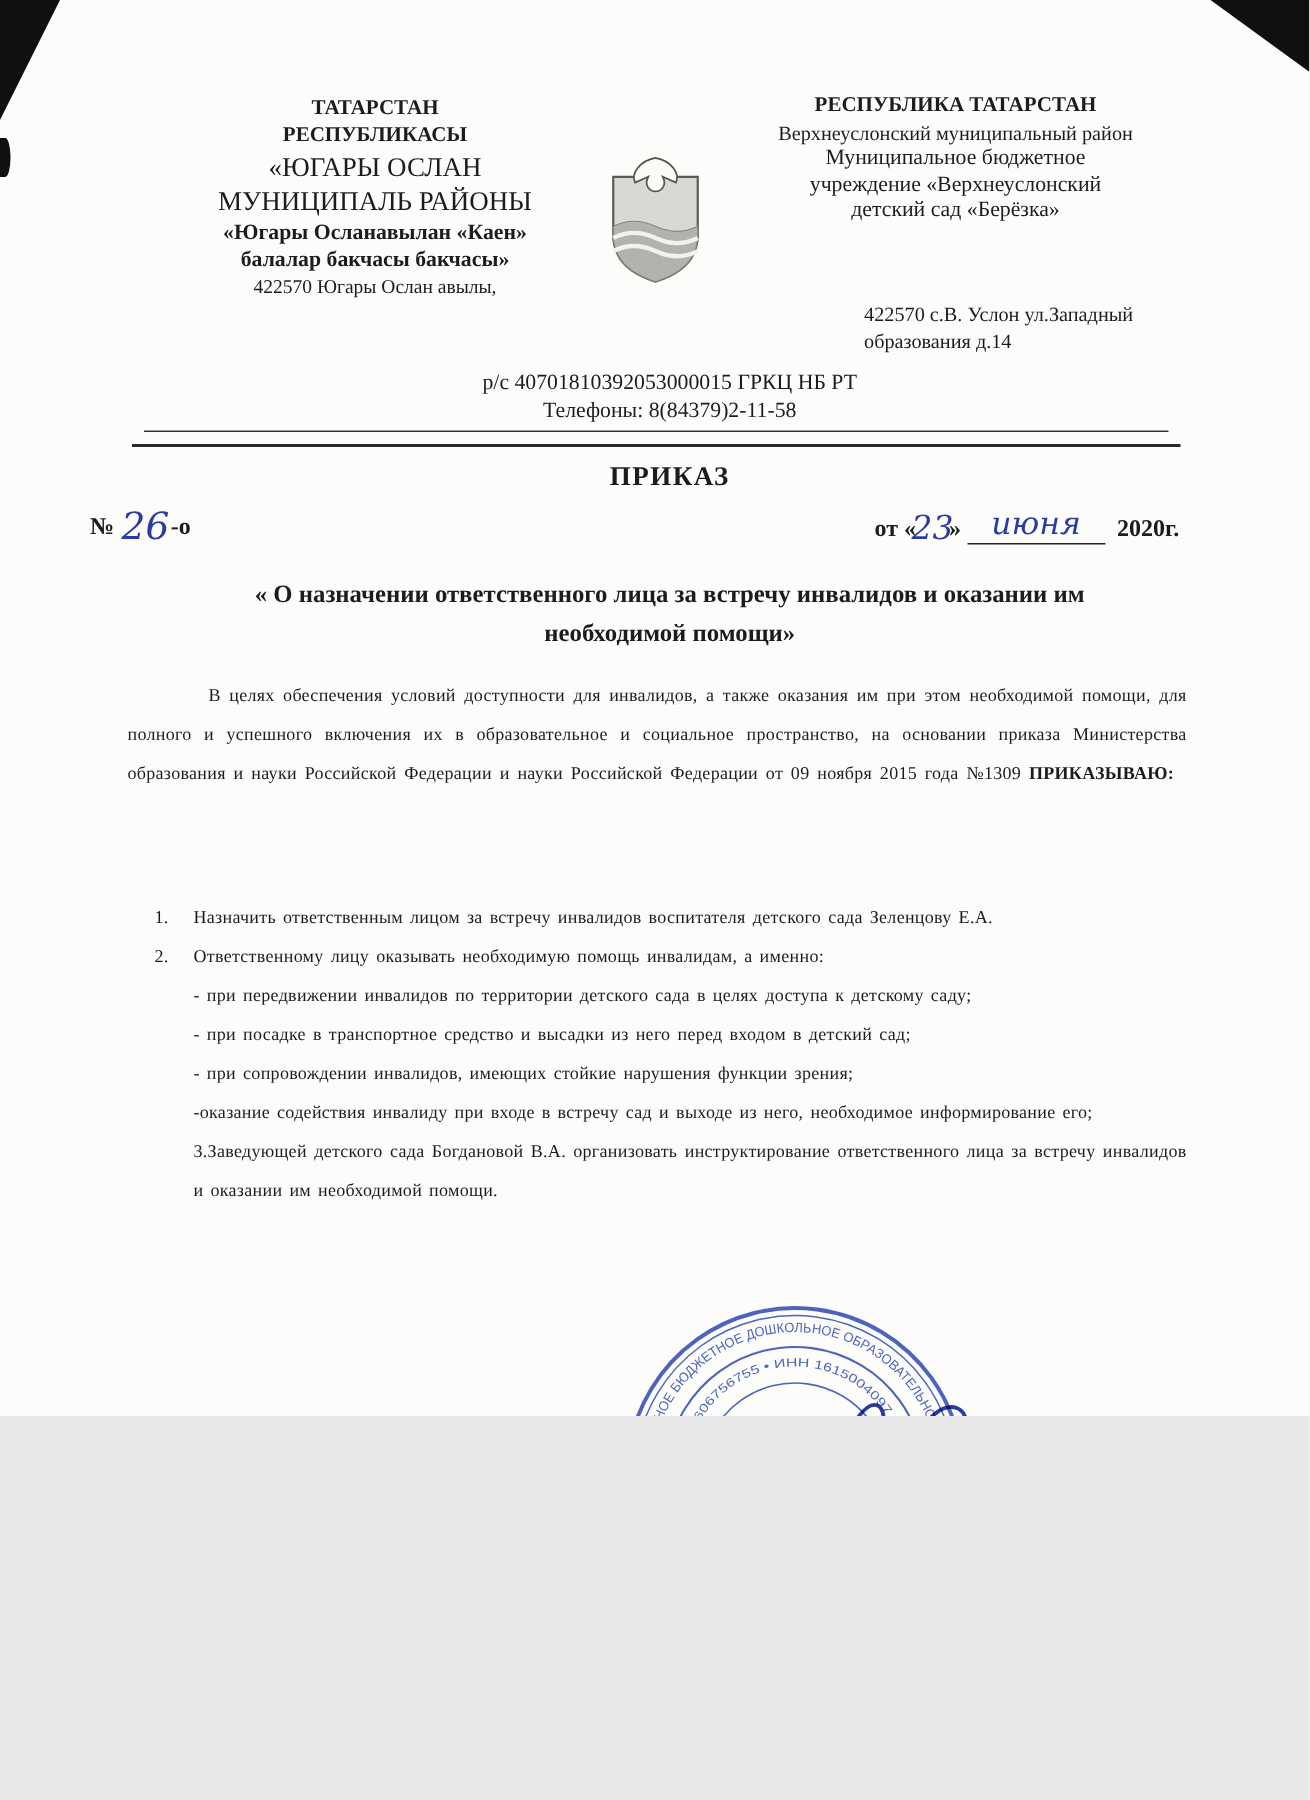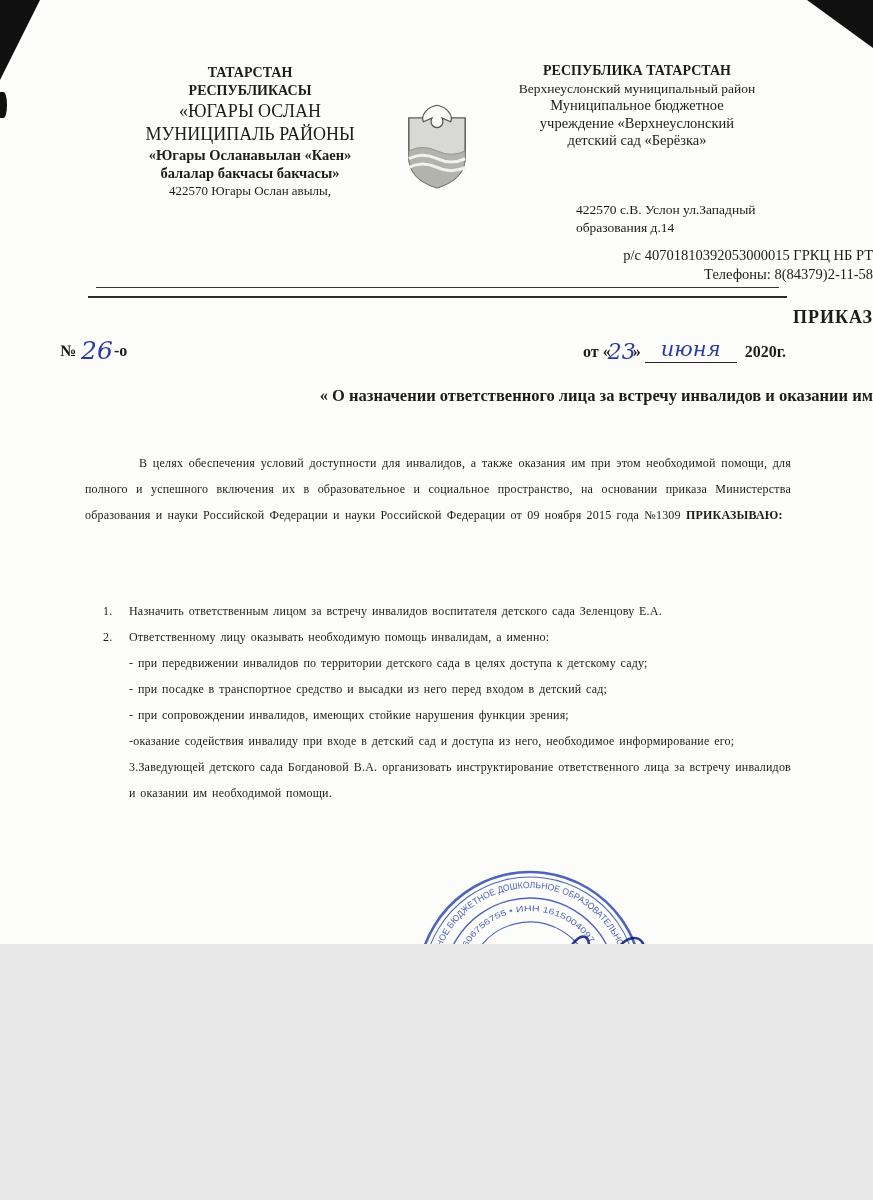--- a/index.html
+++ b/index.html
@@ -14,21 +14,21 @@
   .page{
     position:relative;
     width:873px;height:944px;
     background:var(--paper);
     font-family:"Liberation Serif", serif;
     color:var(--text);
     overflow:hidden;
     margin:0 auto;
   }
   .abs{position:absolute;}
-  .center{text-align:right;padding-left:20px;}
+  .center{text-align:center;padding-left:20px;}
   .b{font-weight:bold;}
 
   
   .artifact-tl{left:0;top:0;width:0;height:0;border-top:80px solid #101010;border-right:40px solid transparent;}
   .artifact-tl2{left:0;top:92px;width:7px;height:26px;background:#101010;border-radius:0 60% 60% 0;}
   .artifact-tr{right:0;top:0;width:0;height:0;border-top:48px solid #101010;border-left:66px solid transparent;}
 
   
   .hdr-tatar{left:100px;top:64px;width:300px;text-align:center;}
   .hdr-rus{left:462px;top:62px;width:350px;text-align:center;}
@@ -131,38 +131,39 @@
   <div class="abs prikaz center">ПРИКАЗ</div>
 
   <div class="abs numrow">
     <span>№ </span><span class="hand hand-num">26</span><span>-о</span>
   </div>
   <div class="abs daterow">
     <span>от «</span><span class="hand hand-day">23</span><span>»</span><span class="blank-month"><span class="hand hand-month">июня</span></span><span> 2020г.</span>
   </div>
 
   <div class="abs title1 center">« О назначении ответственного лица за встречу инвалидов и оказании им</div>
+  <div class="abs title2 center">необходимой помощи»</div>
 
   <div class="abs intro bodytext">
     <span>В целях  обеспечения условий доступности для инвалидов, а также оказания им при этом необходимой помощи, для полного и успешного включения их в образовательное  и социальное пространство, на основании приказа Министерства образования и науки Российской Федерации и науки Российской Федерации от 09 ноября 2015 года №1309 </span><span class="b">ПРИКАЗЫВАЮ:</span>
   </div>
 
   <div class="abs list bodytext">
     <div class="pt">
       <span class="mk">1.</span>
       <span class="tx">Назначить ответственным лицом за встречу инвалидов  воспитателя детского сада Зеленцову Е.А.</span>
     </div>
     <div class="pt">
       <span class="mk">2.</span>
       <span class="tx">Ответственному лицу  оказывать необходимую помощь инвалидам, а именно:</span>
     </div>
     <div class="sub">- при передвижении инвалидов  по территории детского сада в целях доступа к детскому саду;</div>
     <div class="sub">-  при посадке в транспортное средство и высадки из него перед входом в детский сад;</div>
     <div class="sub">- при сопровождении инвалидов, имеющих стойкие нарушения функции зрения;</div>
-    <div class="sub">-оказание  содействия инвалиду при входе в детский сад и доступа из него, необходимое информирование его;</div>
+    <div class="sub">-оказание  содействия инвалиду при входе в встречу сад и выходе из него, необходимое информирование его;</div>
     <div class="sub">3.Заведующей  детского  сада  Богдановой  В.А.  организовать инструктирование ответственного лица за встречу инвалидов и оказании им необходимой помощи.</div>
   </div>
 
   <div class="abs ruk">Руководитель организации</div>
   <div class="abs pos">Заведующая</div>
   <div class="abs pos-uline"></div>
   <div class="abs pos-cap">(должность)</div>
   <div class="abs lich-cap">(личная подпись)</div>
   <div class="abs sig-name">В.А. Богданова</div>
   <div class="abs name-cap">(расшифровка подписи)</div>

